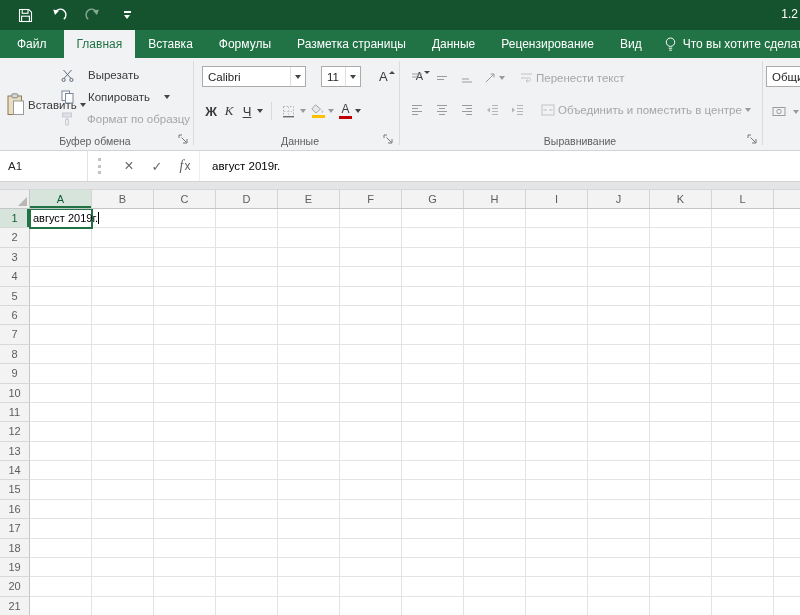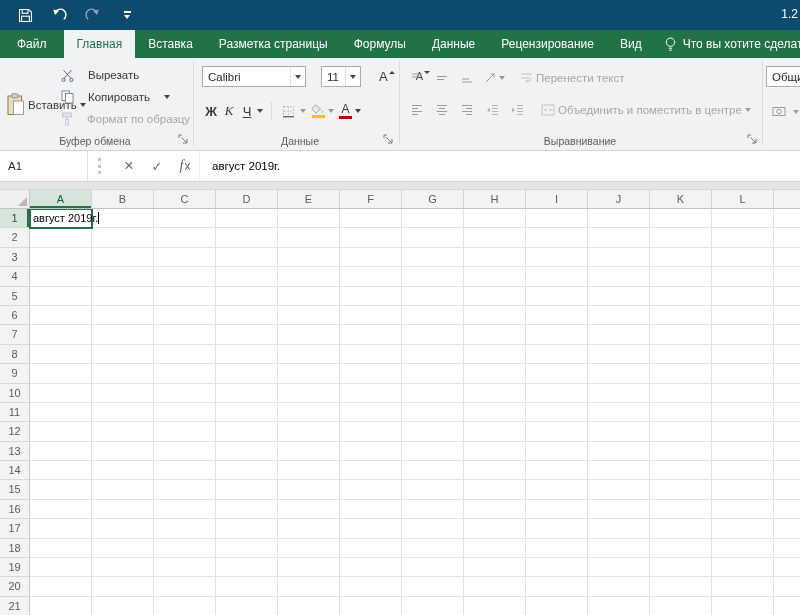--- a/index.html
+++ b/index.html
@@ -1,20 +1,20 @@
 <!DOCTYPE html>
 <html><head>
 <meta charset="utf-8">
 <style>
   * { box-sizing: border-box; margin: 0; padding: 0; }
   html,body { width:800px; height:615px; overflow:hidden; }
   body { font-family:"Liberation Sans","DejaVu Sans",sans-serif; font-size:12px; background:#fff; display:flex; flex-direction:column; }
 
   
-  .titlebar { height:30px; background:#0c4a6e; display:flex; align-items:center; color:#fff; position:relative; flex:none; }
+  .titlebar { height:30px; background:#14532d; display:flex; align-items:center; color:#fff; position:relative; flex:none; }
   .qat { display:flex; align-items:center; gap:16px; margin-left:16px; }
   .t-ico { display:flex; align-items:center; justify-content:center; width:18px; height:18px; cursor:default; }
   .t-ico.dim { opacity:.5; }
   .qat-dd { display:flex; flex-direction:column; align-items:center; gap:2px; }
   .qat-dd .bar { width:7px; height:1.5px; background:#fff; }
   .tri { width:0; height:0; border-left:3.5px solid transparent; border-right:3.5px solid transparent; border-top:4px solid currentColor; display:inline-block; }
   .tri.white { border-top-color:#fff; }
   .title-right { position:absolute; right:2px; top:7px; font-size:12px; color:#fff; white-space:nowrap; }
 
   
@@ -134,22 +134,22 @@
         </span>
     </span>
   </div>
   <div class="title-right">1.2</div>
 </div>
 
 <div class="tabrow">
   <div class="tab file">Файл</div>
   <div class="tab selected">Главная</div>
   <div class="tab">Вставка</div>
+  <div class="tab">Формулы</div>
   <div class="tab">Разметка страницы</div>
-  <div class="tab">Формулы</div>
   <div class="tab">Данные</div>
   <div class="tab">Рецензирование</div>
   <div class="tab">Вид</div>
   <div class="tellme">
     <span>
       <svg width="11" height="15" viewBox="0 0 11 15" fill="none" stroke="#fff" stroke-width="1">
         <circle cx="5.5" cy="5.2" r="4.2"></circle>
         <path d="M3.8 11.2 h3.4 M4.2 13.2 h2.6"></path>
       </svg>
     </span>

